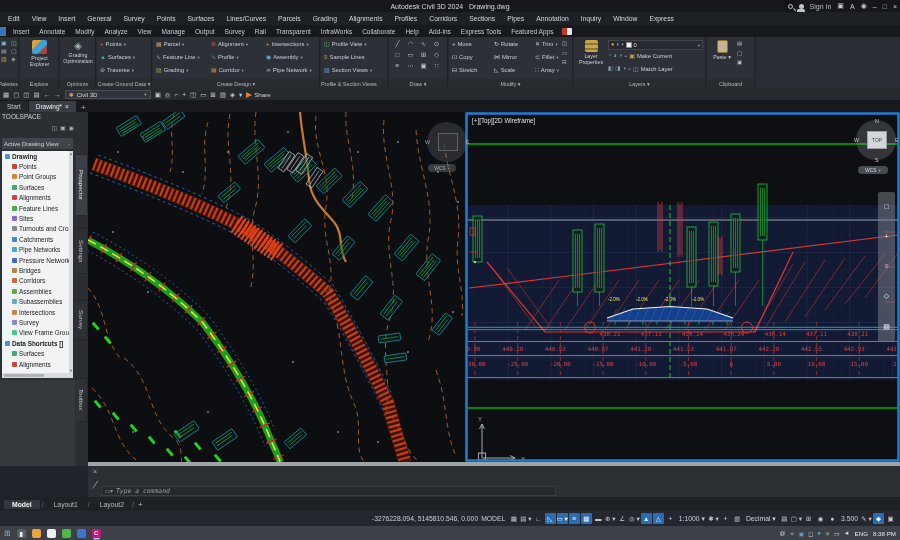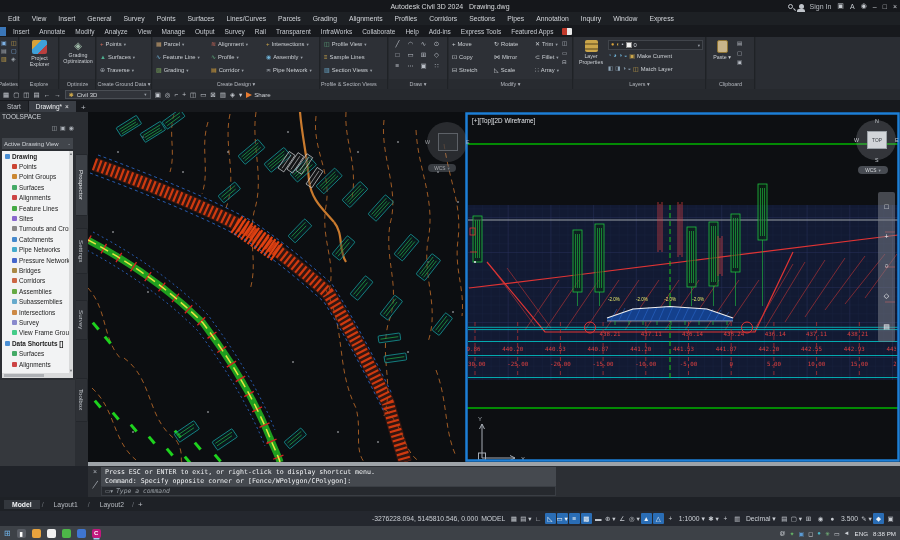--- a/index.html
+++ b/index.html
@@ -1053,24 +1053,20 @@
     </div>
   </div>
 
   <div class="abs graybar"></div>
 
   <div class="abs cmdpanel">
     <div class="cmd-side">
       <span>×</span>
       <span style="transform:rotate(8deg);">╱</span>
     </div>
-    <div class="cmd-hist">
-      <div>Press ESC or ENTER to exit, or right-click to display shortcut menu.</div>
-      <div>Command: Specify opposite corner or [Fence/WPolygon/CPolygon]:</div>
-    </div>
     <div class="cmd-input">
       <span style="font-size:5.5px;color:#9aa0a6;">▭▾</span>
       <input type="text" placeholder="Type a command" style="">
     </div>
   </div>
 
   <div class="abs layoutbar">
     <span style="display:flex;align-items:center;gap:2px;">
         <span class="ltab active">Model</span>
         <span class="ltab-sep">/</span>

